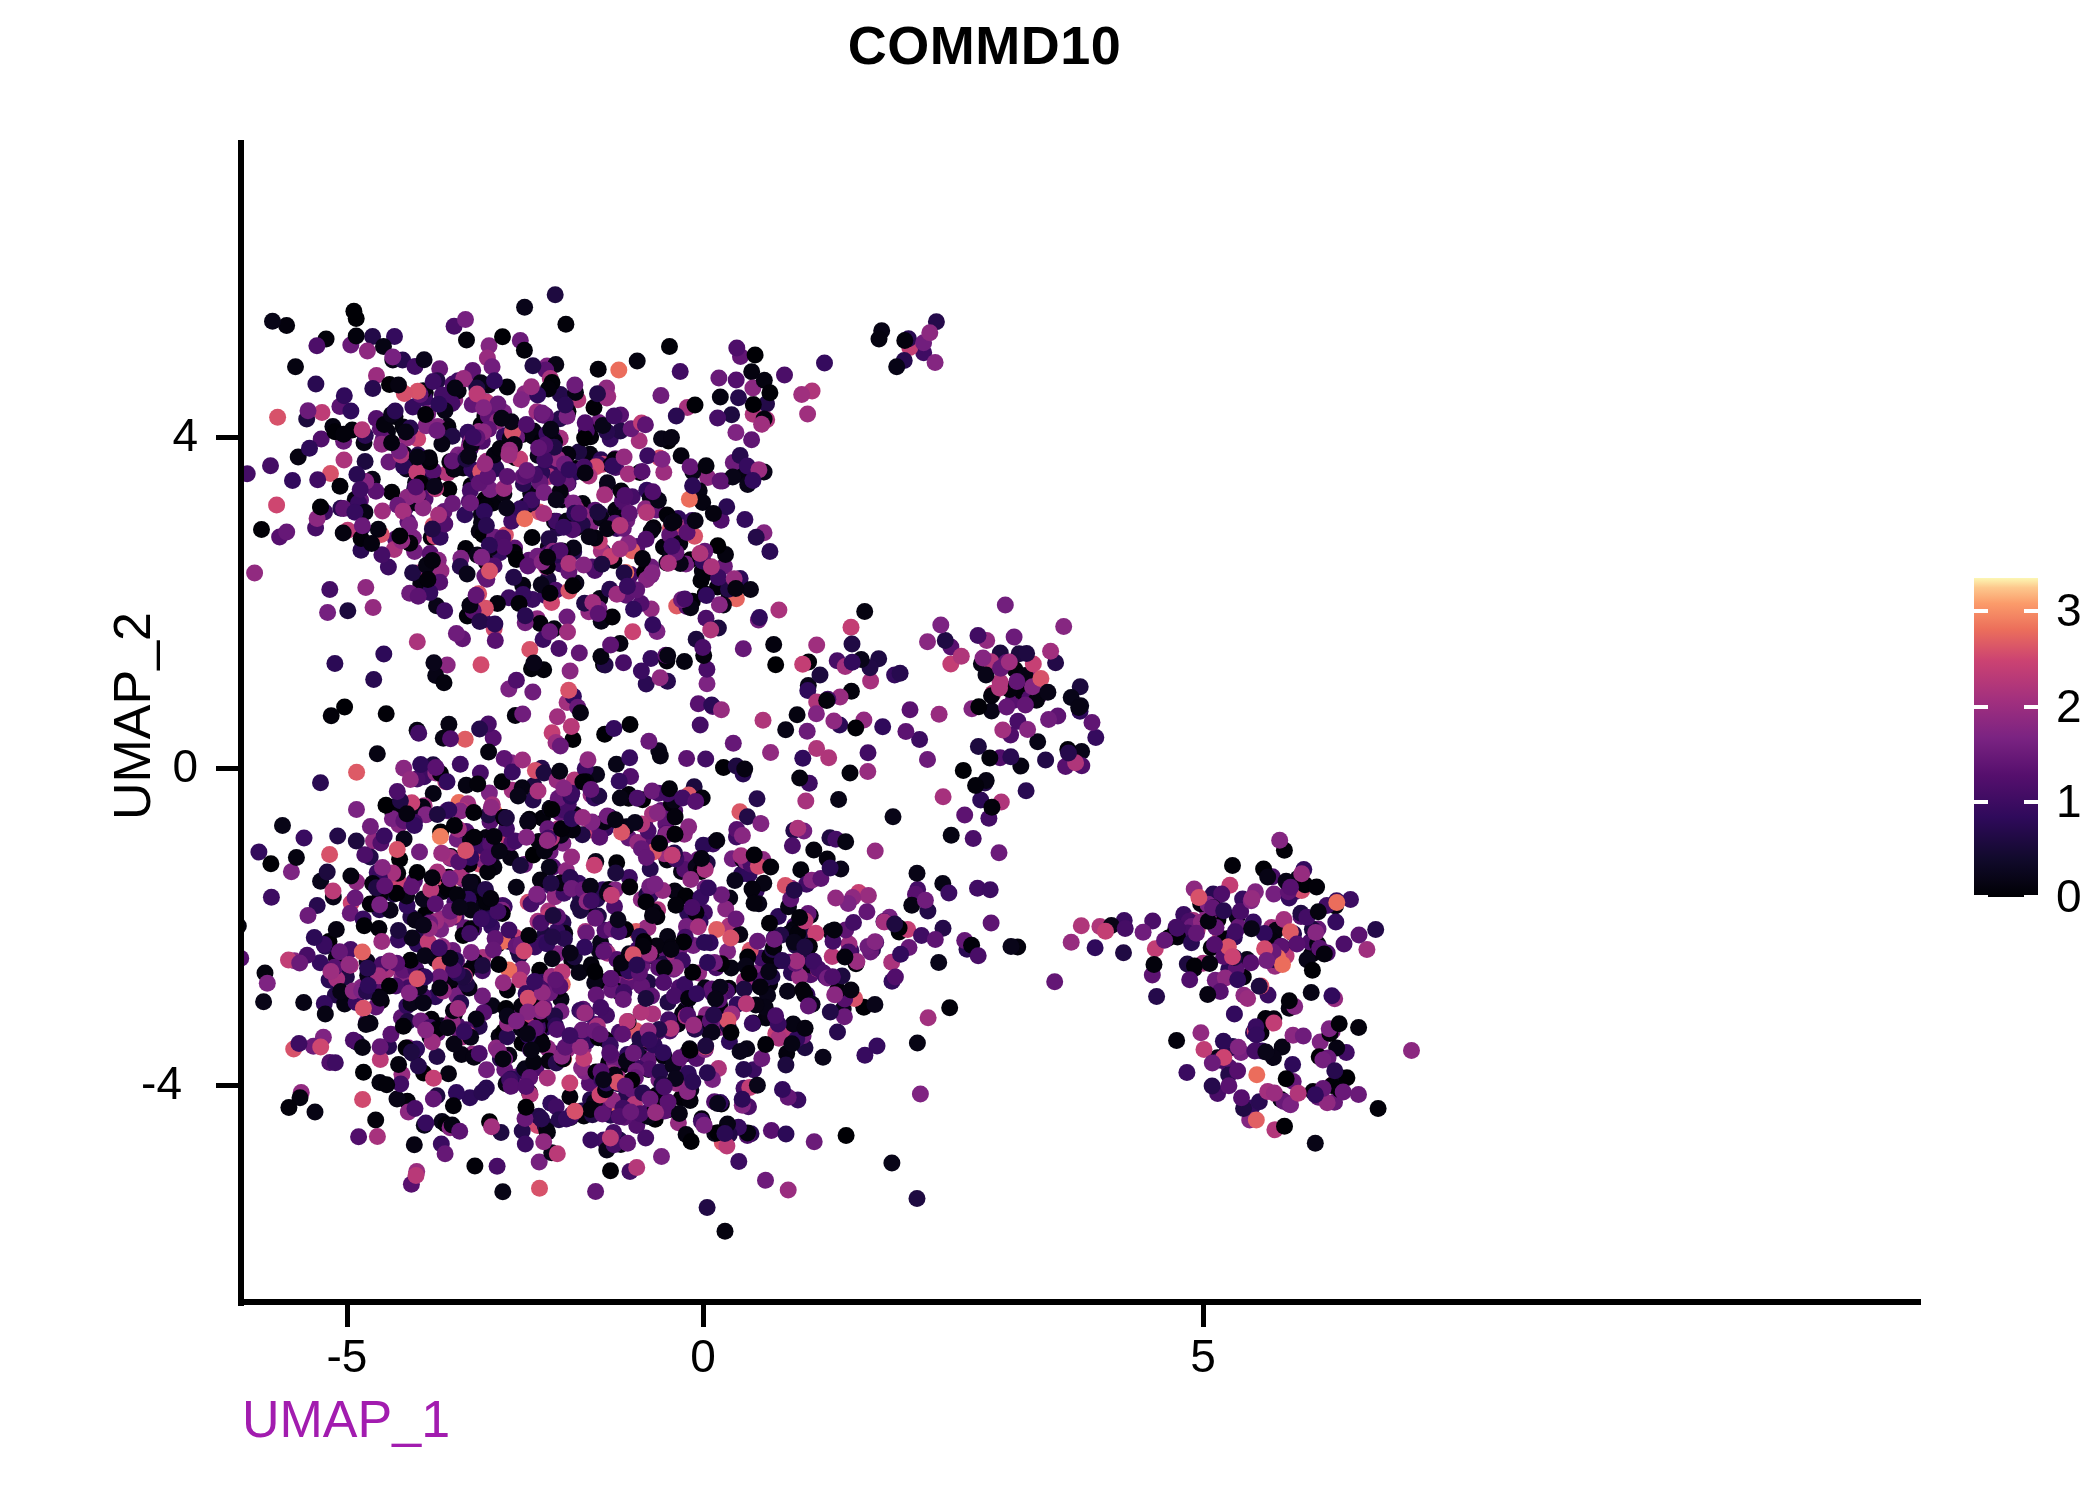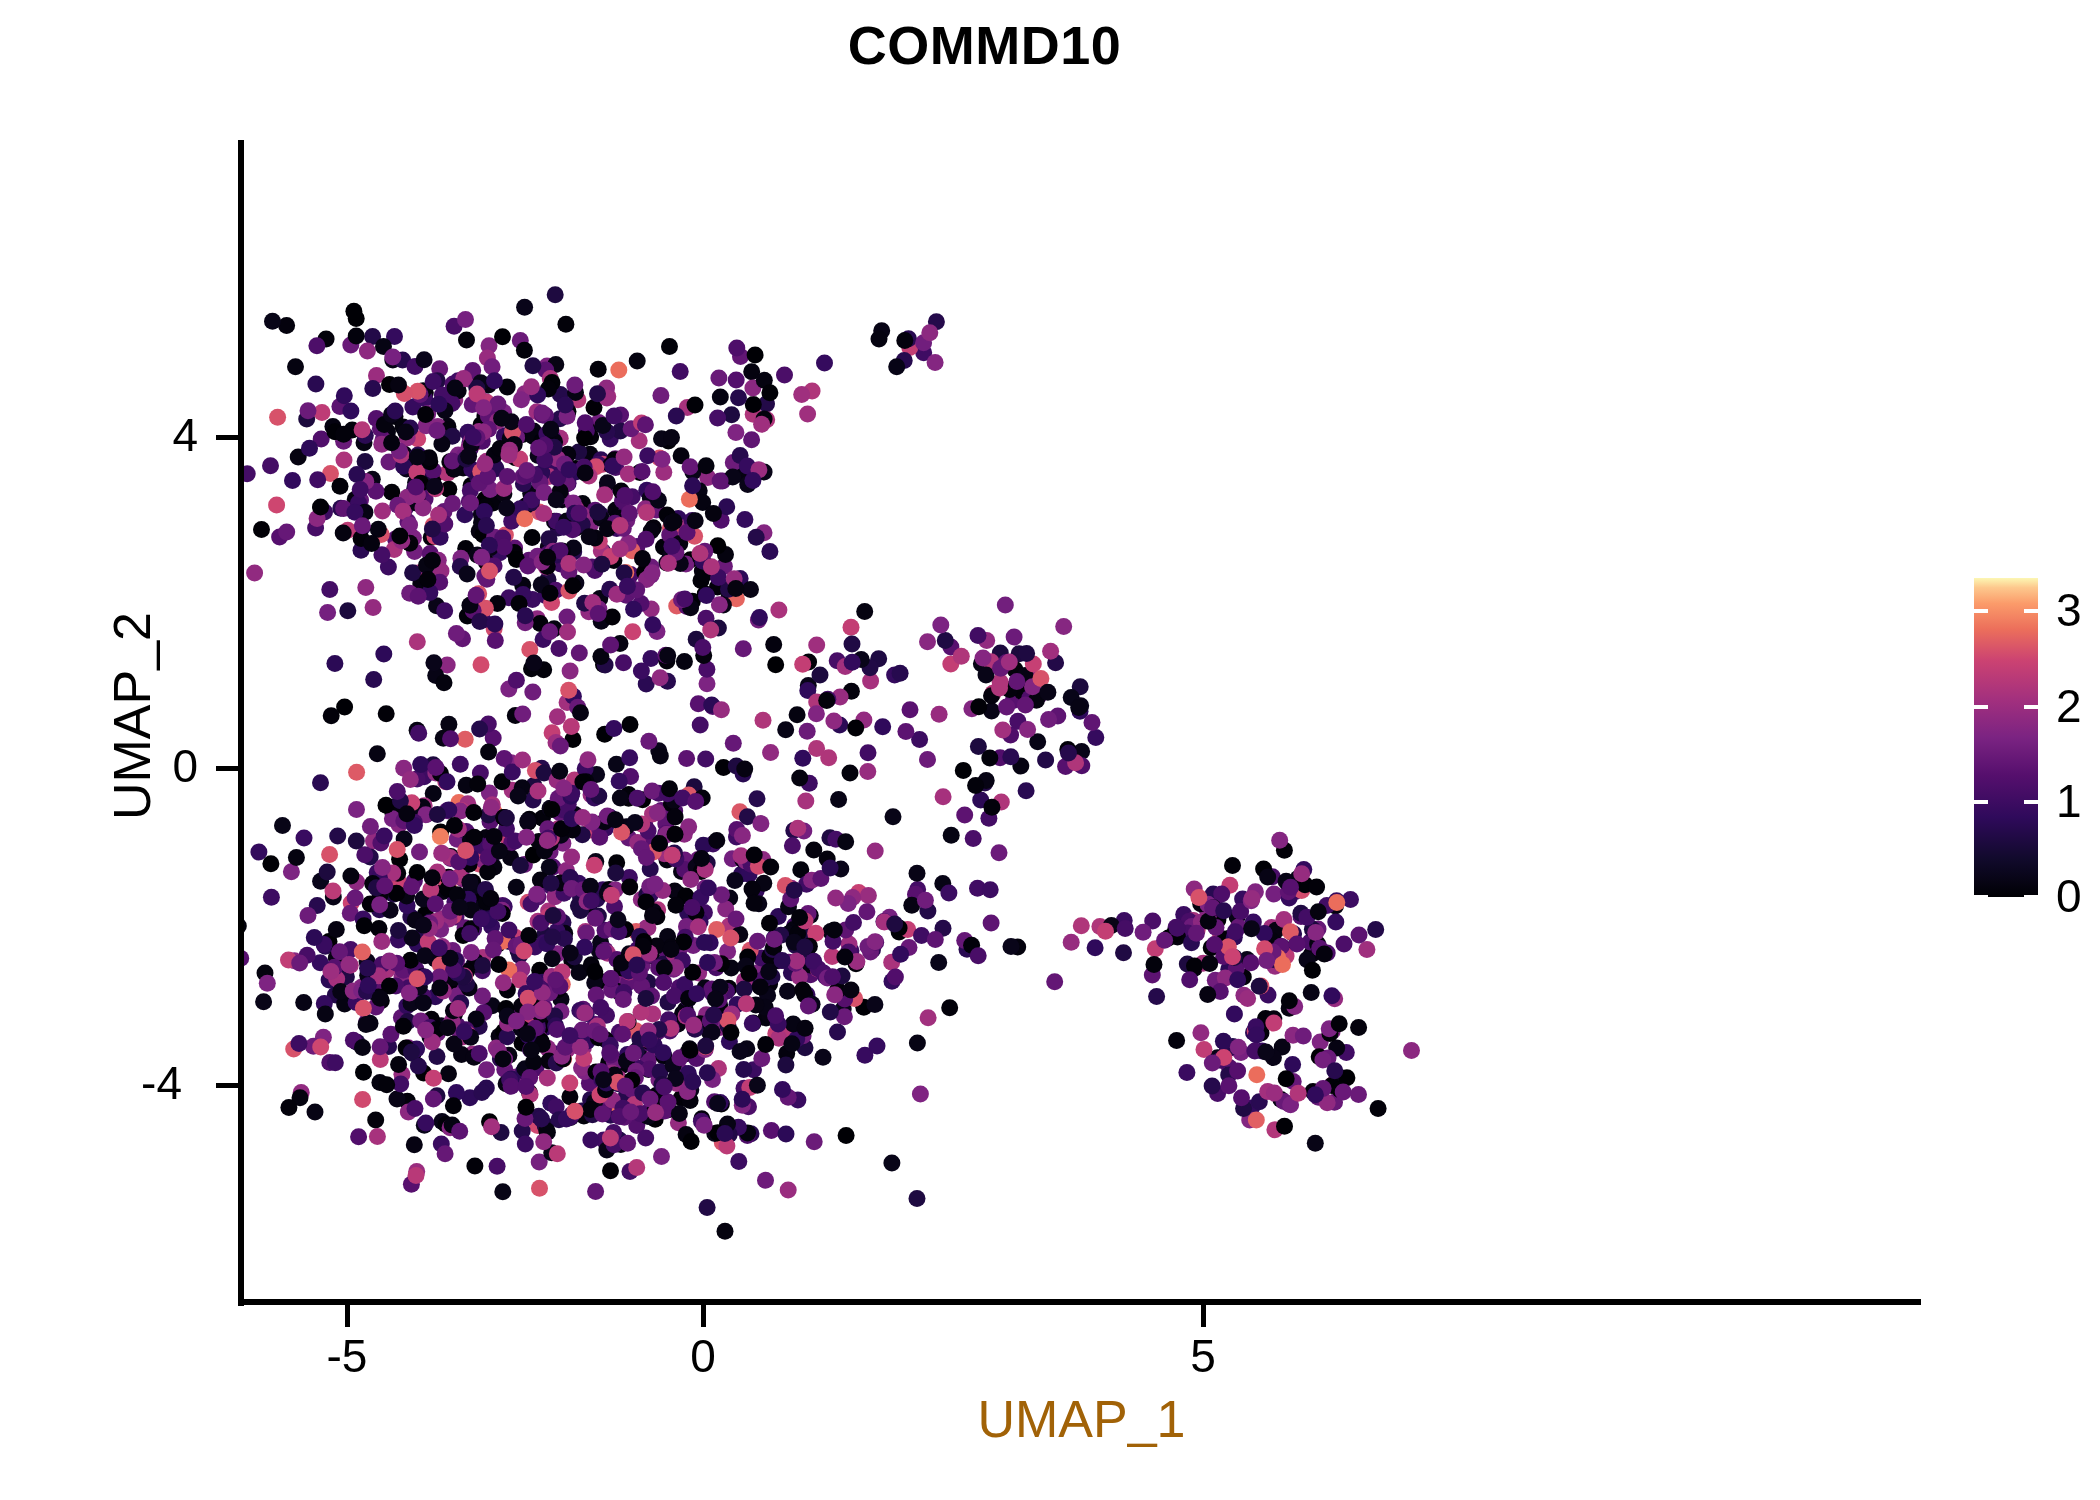--- a/index.html
+++ b/index.html
@@ -96,23 +96,22 @@
     color: #000000;
     line-height: 1;
   }
 
   
   #x-axis-title {
     position: absolute;
     left: 194px;
     top: 1393px;
     width: 1679px;
-    text-align: center;
     font-size: 52px;
-    color: #a16207;
+    color: #a21caf;
     line-height: 1;
   }
   #y-axis-title {
     position: absolute;
     left: -236px;
     top: 690px;
     width: 640px;
     text-align: center;
     font-size: 52px;
     color: #000000;

